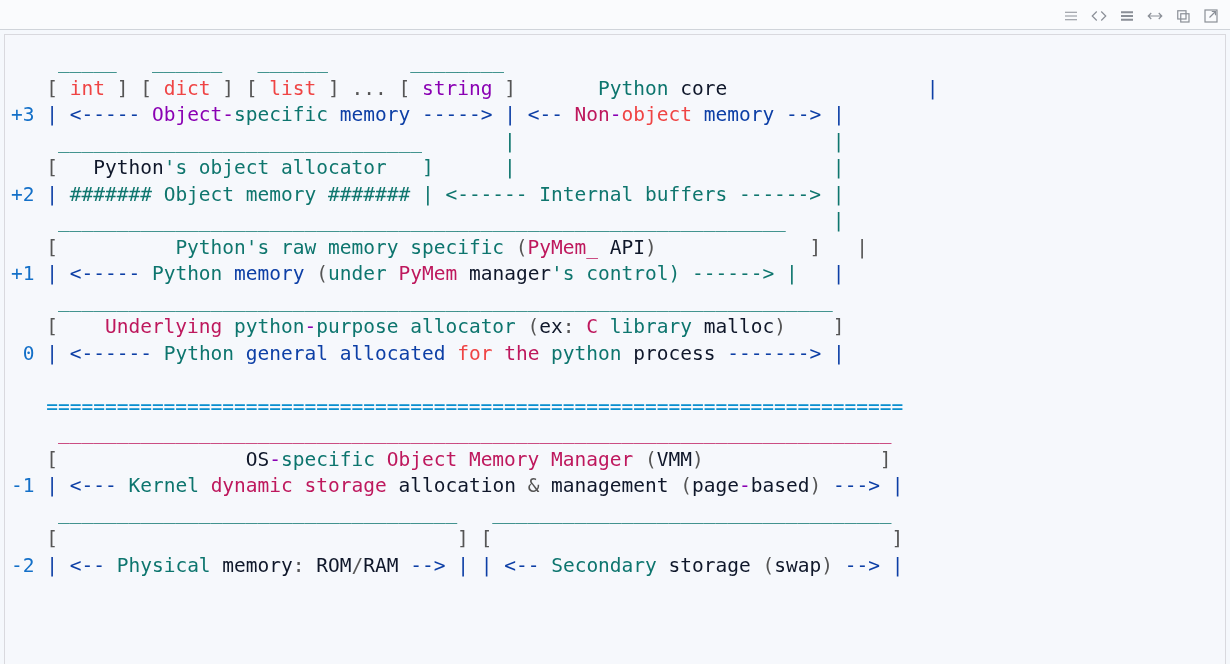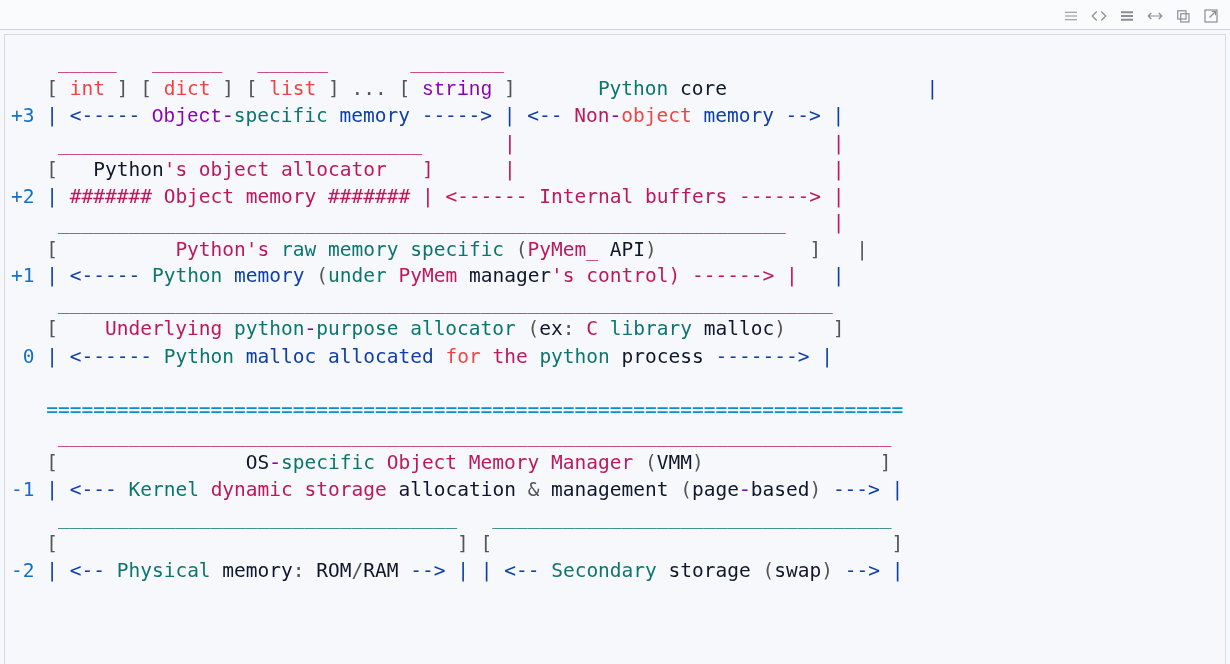--- a/index.html
+++ b/index.html
@@ -44,27 +44,27 @@
     font-family: inherit;
     font-size: 19.5px;
     line-height: 1.36;
     letter-spacing: 0;
     white-space: pre;
     color: #111;
   }
 
   
   .op   { color: #555555; }          
-  .err  { color: #be185d; }          
+  .err  { color: #0f766e; }          
   .nb   { color: #ef4444; }          
   .kc   { color: #0d3fa6; }
   .na   { color: #be185d; }          
   .mi   { color: #1470c8; }          
   .id   { color: #0f172a; }             
-  .pu   { color: #8a00b3; font-family: Liberation Mono, monospace; }          
+  .pu   { color: #8a00b3; }          
   .cy   { color: #0a8ece; }          
   .te   { color: #0d756e; }
 </style>
 </head>
 <body>
 
 <div class="toolbar">
   <div class="icon">
     <svg viewBox="0 0 24 24">
         <path d="M4 7h16M4 12h16M4 17h16"></path>
@@ -104,21 +104,21 @@
 <span class="op">   [ </span><span class="nb">int</span><span class="op"> ] [ </span><span class="nb">dict</span><span class="op"> ] [ </span><span class="nb">list</span><span class="op"> ] </span><span class="op">...</span><span class="op"> [ </span><span class="pu">string</span><span class="op"> ]       </span><span class="te">Python</span><span class="id"> core</span><span class="kc">                 |</span>
 <span class="mi">+3</span><span class="kc"> | </span><span class="kc">&lt;</span><span class="kc">-----</span><span class="pu"> Object</span><span class="pu">-</span><span class="te">specific</span><span class="kc"> memory </span><span class="kc">-----&gt;</span><span class="kc"> | </span><span class="kc">&lt;</span><span class="kc">--</span><span class="na"> Non</span><span class="pu">-</span><span class="nb">object</span><span class="kc"> memory </span><span class="kc">--&gt;</span><span class="kc"> |</span>
 <span class="err">    _______________________________       |                           |</span>
 <span class="op">   [   </span><span class="id">Python</span><span class="err">'s object allocator   ]      |                           |</span>
 <span class="mi">+2</span><span class="kc"> | </span><span class="err">####### Object memory ####### | &lt;------ Internal buffers ------&gt; |</span>
 <span class="err">    ______________________________________________________________    |</span>
 <span class="op">   [          </span><span class="err">Python</span><span class="err">'s</span><span class="te"> raw memory specific</span><span class="op"> (</span><span class="na">PyMem_</span><span class="id"> API</span><span class="op">)             ]   |</span>
 <span class="mi">+1</span><span class="kc"> | </span><span class="kc">&lt;</span><span class="kc">-----</span><span class="te"> Python</span><span class="kc"> memory </span><span class="op">(</span><span class="te">under</span><span class="na"> PyMem</span><span class="id"> manager</span><span class="err">'s control) ------&gt; | </span><span class="kc">  |</span>
 <span class="err">    __________________________________________________________________</span>
 <span class="op">   [    </span><span class="na">Underlying</span><span class="te"> python</span><span class="pu">-</span><span class="te">purpose</span><span class="te"> allocator</span><span class="op"> (</span><span class="id">ex</span><span class="op">:</span><span class="na"> C</span><span class="te"> library</span><span class="id"> malloc</span><span class="op">)    ]</span>
-<span class="mi"> 0</span><span class="kc"> | </span><span class="kc">&lt;</span><span class="kc">------</span><span class="te"> Python</span><span class="kc"> malloc allocated </span><span class="nb">for</span><span class="na"> the</span><span class="te"> python</span><span class="id"> process </span><span class="kc">-------&gt;</span><span class="kc"> |</span>
+<span class="mi"> 0</span><span class="kc"> | </span><span class="kc">&lt;</span><span class="kc">------</span><span class="te"> Python</span><span class="kc"> general allocated </span><span class="nb">for</span><span class="na"> the</span><span class="te"> python</span><span class="id"> process </span><span class="kc">-------&gt;</span><span class="kc"> |</span>
 <span></span>
 <span class="cy">   =========================================================================</span>
 <span class="na">    _______________________________________________________________________</span>
 <span class="op">   [                </span><span class="id">OS</span><span class="pu">-</span><span class="te">specific</span><span class="na"> Object Memory Manager </span><span class="op">(</span><span class="id">VMM</span><span class="op">)               ]</span>
 <span class="mi">-1</span><span class="kc"> | </span><span class="kc">&lt;</span><span class="kc">---</span><span class="te"> Kernel</span><span class="na"> dynamic storage </span><span class="id">allocation </span><span class="op">&amp;</span><span class="id"> management </span><span class="op">(</span><span class="id">page</span><span class="pu">-</span><span class="id">based</span><span class="op">) </span><span class="kc">---&gt;</span><span class="kc"> |</span>
 <span class="te">    __________________________________   __________________________________</span>
 <span class="op">   [                                  ] [                                  ]</span>
 <span class="mi">-2</span><span class="kc"> | </span><span class="kc">&lt;</span><span class="kc">--</span><span class="te"> Physical</span><span class="id"> memory</span><span class="op">:</span><span class="id"> ROM</span><span class="op">/</span><span class="id">RAM </span><span class="kc">--&gt;</span><span class="kc"> | | </span><span class="kc">&lt;</span><span class="kc">--</span><span class="te"> Secondary</span><span class="id"> storage </span><span class="op">(</span><span class="id">swap</span><span class="op">) </span><span class="kc">--&gt;</span><span class="kc"> |</span></pre>
 </div>
 

